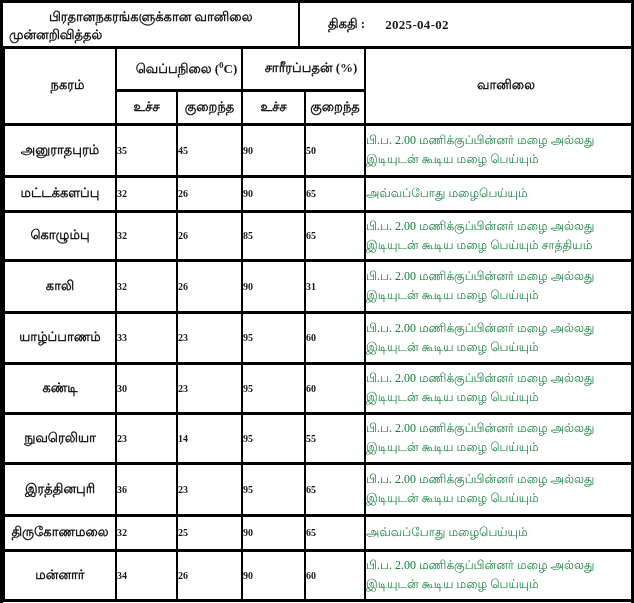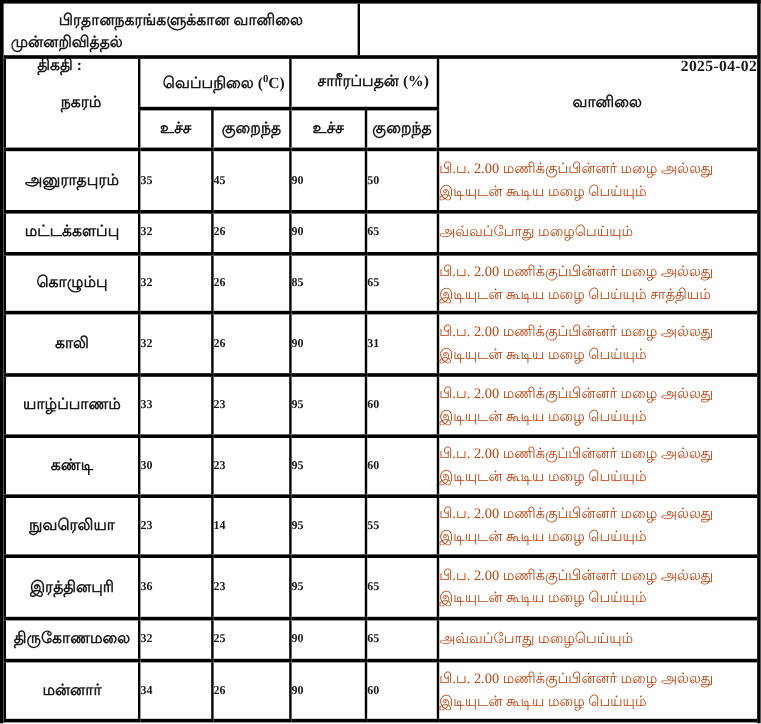--- a/index.html
+++ b/index.html
@@ -16,40 +16,38 @@
     background: #ffffff;
     border: 3px solid #000000;
     border-bottom: none;
     overflow: hidden;
   }
   
   .title-row {
     display: flex;
     height: 46px;
     border-bottom: 3px solid #000000;
-    flex-direction: column;
   }
   .title-cell {
     width: 297px;
     border-right: 2px solid #000000;
     padding: 5px 6px 2px 6px;
     font-weight: bold;
     font-size: 13px;
     line-height: 18px;
     text-indent: 40px;
     display: block;
   }
   .date-cell {
     flex: 1;
     display: flex;
     align-items: center;
     padding-left: 28px;
     font-weight: bold;
     font-size: 13px;
-    justify-content: space-between;
   }
   .date-value { margin-left: 20px; letter-spacing: 0.3px; }
   
   table.forecast {
     border-collapse: collapse;
     table-layout: fixed;
     width: 628px;
   }
   .forecast th, .forecast td {
     border: 2px solid #000000;
@@ -77,21 +75,21 @@
     font-weight: bold;
     font-size: 10px;
     vertical-align: middle;
   }
   .c-weather {
     text-align: left;
     padding: 2px 4px 2px 7px;
     font-weight: normal;
     font-size: 12px;
     line-height: 19px;
-    color: #c2410c;
+    color: #15803d;
     vertical-align: middle;
   }
   tbody tr:nth-child(1)  { height: 52px; }
   tbody tr:nth-child(2)  { height: 35px; }
   tbody tr:nth-child(3)  { height: 49px; }
   tbody tr:nth-child(4)  { height: 52px; margin-left: 20px; }
   tbody tr:nth-child(5)  { height: 51px; }
   tbody tr:nth-child(6)  { height: 50px; }
   tbody tr:nth-child(7)  { height: 50px; }
   tbody tr:nth-child(8)  { height: 52px; }

